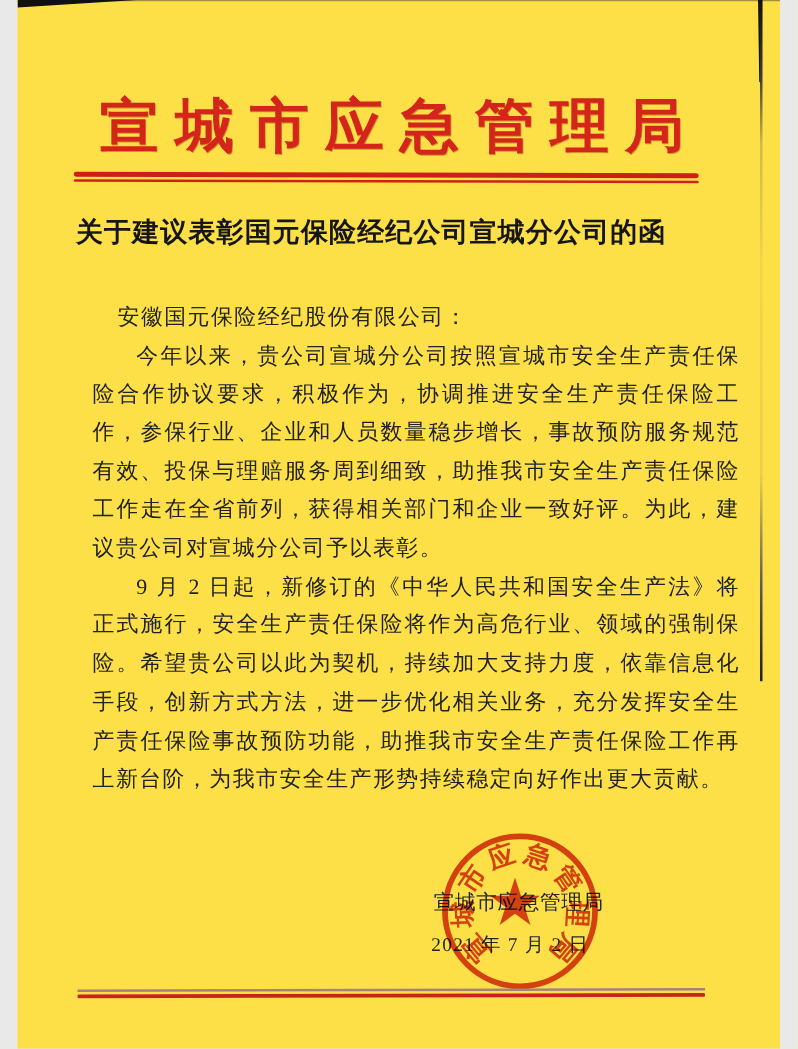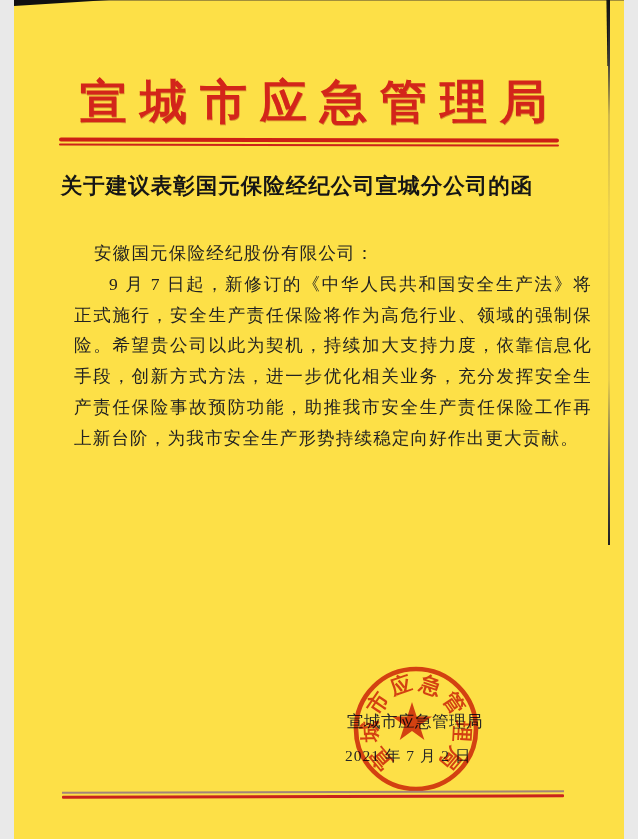--- a/index.html
+++ b/index.html
@@ -73,21 +73,22 @@
   <div class="masthead-rule">
     <div class="thick"></div>
     <div class="gap"></div>
     <div class="thin"></div>
   </div>
 
   <div class="doc-title">关于建议表彰国元保险经纪公司宣城分公司的函</div>
 
   <div class="body-text">
     <p class="salutation">安徽国元保险经纪股份有限公司：</p>
-    <p>9 月 7 日起，新修订的《中华人民共和国安全生产法》将正式施行，安全生产责任保险将作为高危行业、领域的强制保险。希望贵公司以此为契机，持续加大支持力度，依靠信息化手段，创新方式方法，进一步优化相关业务，充分发挥安全生产责任保险事故预防功能，助推我市安全生产责任保险工作再上新台阶，为我市安全生产形势持续稳定向好作出更大贡献。</p>
+    <p>今年以来，贵公司宣城分公司按照宣城市安全生产责任保险合作协议要求，积极作为，协调推进安全生产责任保险工作，参保行业、企业和人员数量稳步增长，事故预防服务规范有效、投保与理赔服务周到细致，助推我市安全生产责任保险工作走在全省前列，获得相关部门和企业一致好评。为此，建议贵公司对宣城分公司予以表彰。</p>
+    <p>9 月 2 日起，新修订的《中华人民共和国安全生产法》将正式施行，安全生产责任保险将作为高危行业、领域的强制保险。希望贵公司以此为契机，持续加大支持力度，依靠信息化手段，创新方式方法，进一步优化相关业务，充分发挥安全生产责任保险事故预防功能，助推我市安全生产责任保险工作再上新台阶，为我市安全生产形势持续稳定向好作出更大贡献。</p>
   </div>
 
   <div class="signature">宣城市应急管理局</div>
   <div class="sign-date">2021 年 7 月 2 日</div>
 
   <svg class="seal" viewBox="0 0 136 136" xmlns="http://www.w3.org/2000/svg">
     <circle cx="68" cy="68" r="60" fill="none" stroke="#d23a2c" stroke-width="4.6"></circle>
     <polygon fill="#d23a2c" points="64,41 68.7,55.5 84,55.5 71.6,64.5 76.4,79 64,70 51.7,79 56.4,64.5 44,55.5 59.3,55.5"></polygon>
     <g fill="#d23a2c" text-anchor="middle" dominant-baseline="central">
       <text transform="translate(32.8,97.6) rotate(-130)">宣</text>

